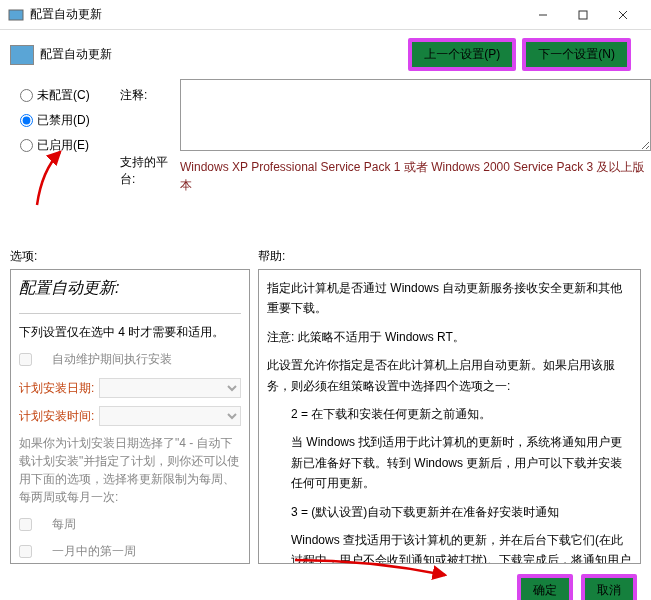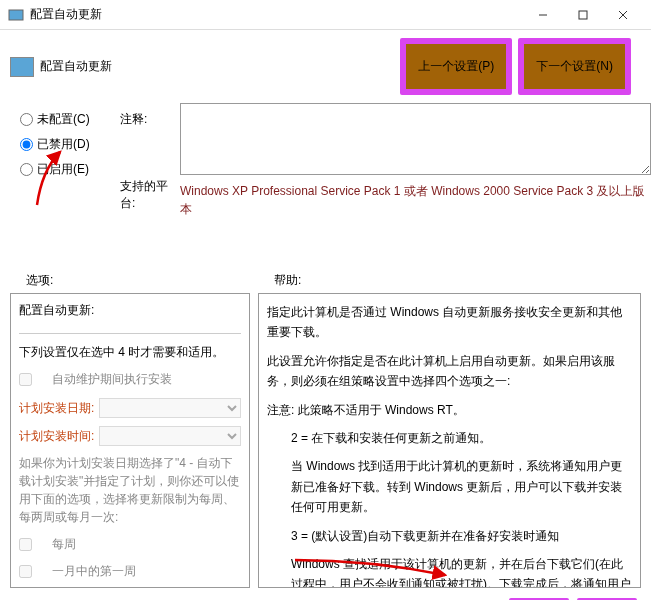--- a/index.html
+++ b/index.html
@@ -7,37 +7,37 @@
     .titlebar { height: 30px; display: flex; align-items: center; padding: 0 8px; border-bottom: 1px solid #ddd; }
     .titlebar-icon { width: 16px; height: 16px; margin-right: 6px; }
     .titlebar-title { flex: 1; font-size: 12px; }
     .titlebar-controls { display: flex; }
     .titlebar-btn { width: 40px; height: 28px; display: flex; align-items: center; justify-content: center; cursor: pointer; }
     .titlebar-btn svg { width: 10px; height: 10px; }
     .subtitle-row { display: flex; align-items: center; padding: 8px 10px; justify-content: space-between; }
     .subtitle-left { display: flex; align-items: center; }
     .subtitle-icon { width: 24px; height: 20px; margin-right: 6px; background: #5aa5d6; display: inline-block; border: 1px solid #888; }
     .nav-buttons { display: flex; gap: 6px; margin-right: 10px; }
-    .btn { padding: 14px 12px; border: 6px solid #d946ef; background: #a16207; font-size: 12px; cursor: pointer; border-radius: 2px; }
+    .btn { padding: 4px 12px; border: 4px solid #d946ef; background: #15803d; font-size: 12px; cursor: pointer; border-radius: 2px; }
     .main-top { display: flex; padding: 0 0 6px 20px; }
     .radio-col { width: 100px; padding-top: 8px; }
     .radio-item { display: flex; align-items: center; margin-bottom: 8px; cursor: pointer; }
     .radio-item input { margin-right: 4px; }
     .label-col { width: 60px; padding-top: 8px; }
     .label-col div { margin-bottom: 50px; }
     .content-col { flex: 1; }
     .comment-box { width: 100%; height: 72px; border: 1px solid #999; background: #fff; margin-bottom: 4px; }
     .platform-text { font-size: 12px; color: #7f1d1d; line-height: 1.5; }
-    .section-labels { display: flex; padding: 4px 26px; }
+    .section-labels { display: flex; padding: 4px 10px; }
     .section-labels .left { width: 248px; }
     .panels { display: flex; padding: 0 10px; gap: 8px; }
     .panel { border: 1px solid #999; padding: 8px; overflow-y: auto; }
     .panel-left { width: 240px; height: 295px; }
     .panel-right { flex: 1; height: 295px; }
-    .panel-left .heading { font-size: 12px; margin-bottom: 14px; }
+    .panel-left .heading { font-size: 16px; margin-bottom: 14px; font-style: italic; }
     .hr { border: none; border-top: 1px solid #ccc; margin: 10px 0; }
     .panel-left .note { margin-bottom: 10px; }
     .checkbox-row { display: flex; align-items: center; color: #888; margin-bottom: 10px; gap: 16px; }
     .checkbox-row input { margin-right: 4px; }
     .field-row { display: flex; align-items: center; margin-bottom: 8px; }
     .field-row label { color: #c2410c; width: 80px; }
     .field-row select { flex: 1; border: 1px solid #ccc; height: 20px; background: #f6f6f6; }
     .panel-left .para { color: #888; line-height: 1.5; margin-bottom: 10px; }
     .panel-right p { line-height: 1.7; margin-bottom: 8px; }
     .panel-right .indent { padding-left: 24px; }
@@ -142,22 +142,22 @@
           <input type="checkbox" disabled="" style=""> 
           <span>每周</span>
         </label>
     <label class="checkbox-row">
           <input type="checkbox" disabled="" style=""> 
           <span>一月中的第一周</span>
         </label>
   </div>
   <div class="panel panel-right">
     <p>指定此计算机是否通过 Windows 自动更新服务接收安全更新和其他重要下载。</p>
+    <p>注意: 此策略不适用于 Windows RT。</p>
     <p>此设置允许你指定是否在此计算机上启用自动更新。如果启用该服务，则必须在组策略设置中选择四个选项之一:</p>
-    <p>注意: 此策略不适用于 Windows RT。</p>
     <p class="indent">2 = 在下载和安装任何更新之前通知。</p>
     <p class="indent">当 Windows 找到适用于此计算机的更新时，系统将通知用户更新已准备好下载。转到 Windows 更新后，用户可以下载并安装任何可用更新。</p>
     <p class="indent">3 = (默认设置)自动下载更新并在准备好安装时通知</p>
     <p class="indent">Windows 查找适用于该计算机的更新，并在后台下载它们(在此过程中，用户不会收到通知或被打扰)。下载完成后，将通知用户更新已准备好进行安装。在转到 Windows 更新后，用户可以安装它们。</p>
   </div>
 </div>
 
 <div class="footer">
   <button class="btn">确定</button>
   <button class="btn">取消</button>

